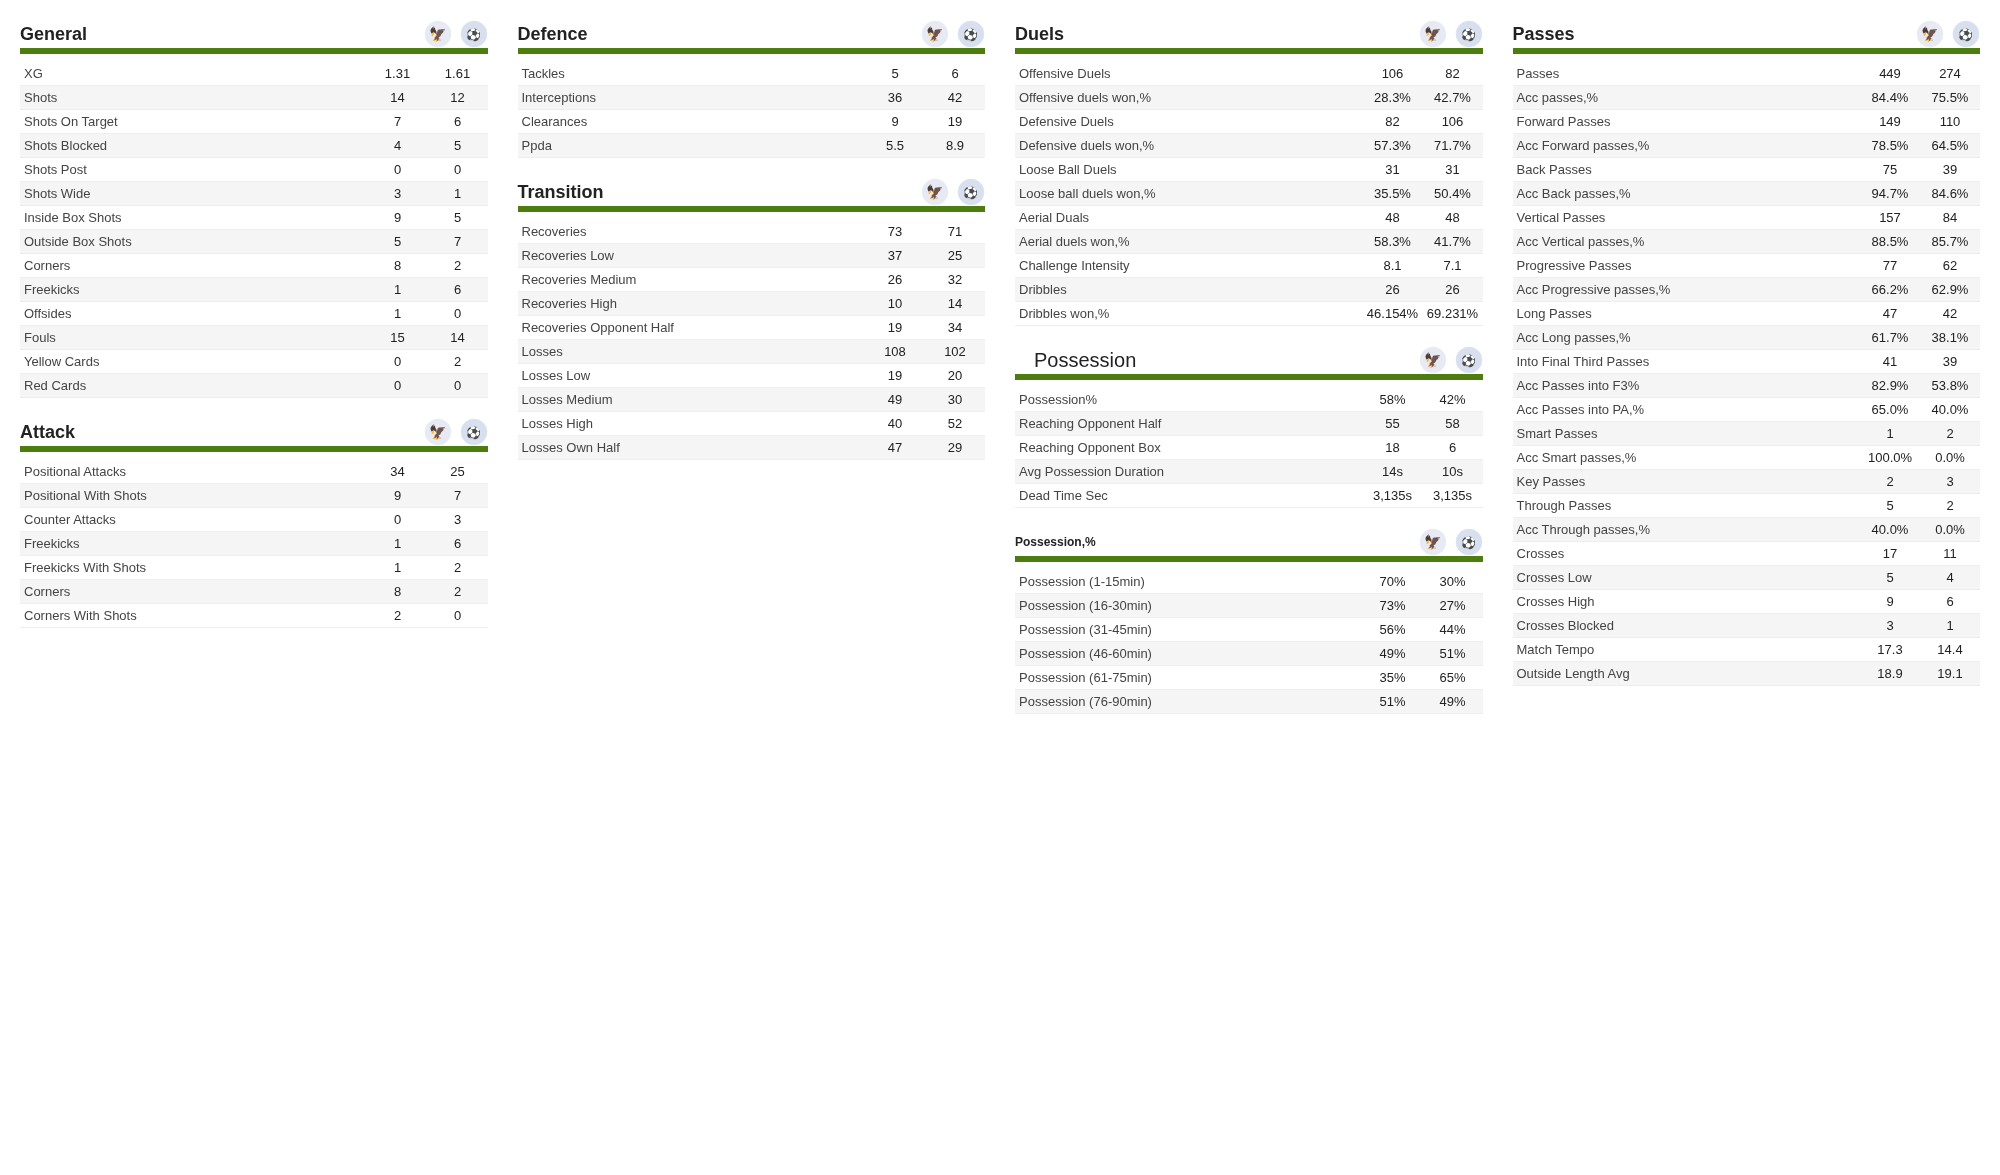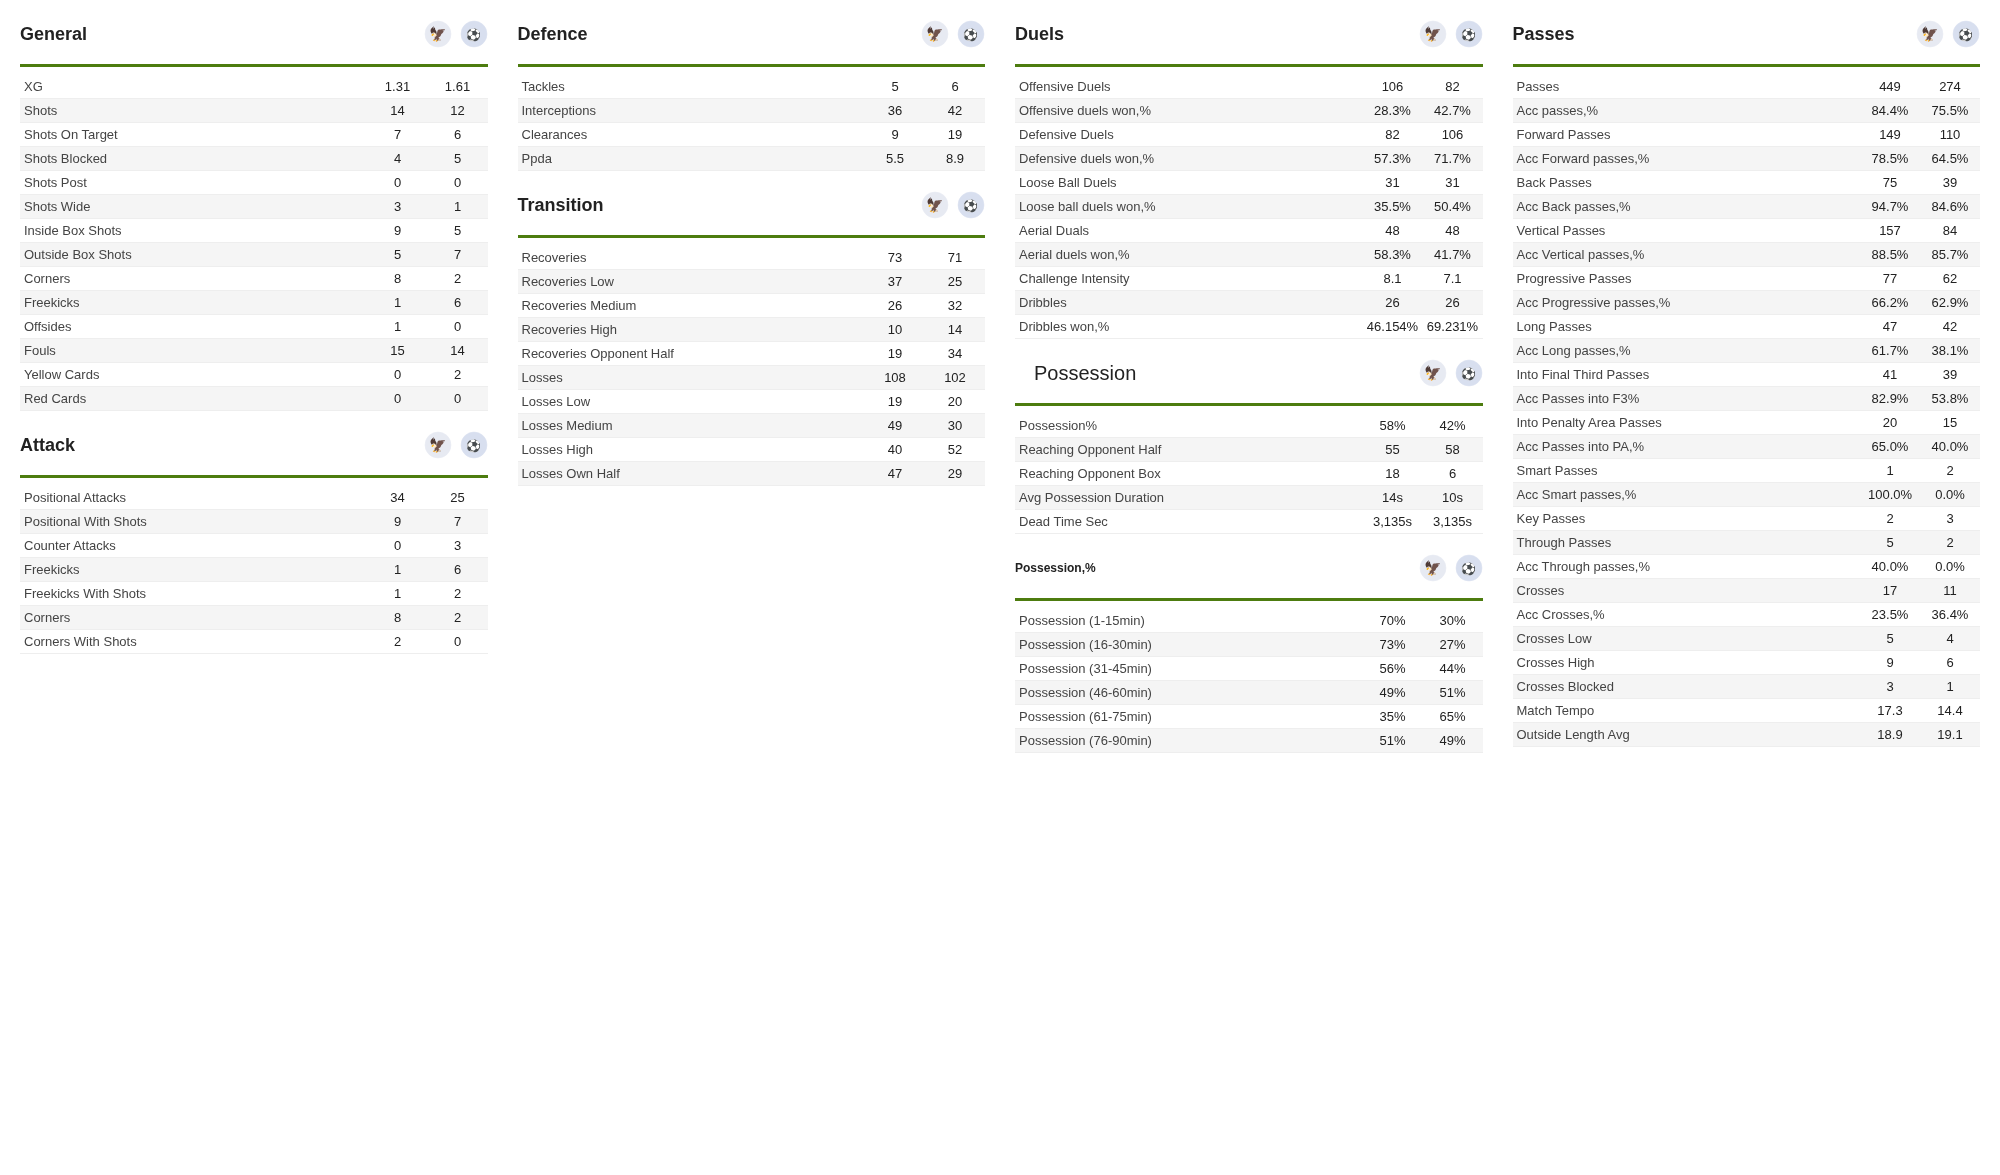--- a/index.html
+++ b/index.html
@@ -16,22 +16,22 @@
       width: 100%;
     }
     .section {
       flex: 1;
       min-width: 0;
     }
     .section-header {
       display: flex;
       align-items: center;
       margin-bottom: 8px;
-      border-bottom: 3px solid #4d7c0f;
-      padding-bottom: 16px;
+      border-bottom: 6px solid #4d7c0f;
+      padding-bottom: 0;
     }
     .section-title {
       font-size: 18px;
       font-weight: bold;
       flex: 1;
     }
     .team-icon {
       width: 28px;
       height: 28px;
       margin-left: 8px;
@@ -616,25 +616,20 @@
       <td>Into Final Third Passes</td>
       <td class="col-team1">41</td>
       <td class="col-team2">39</td>
     </tr>
             <tr>
       <td>Acc Passes into F3%</td>
       <td class="col-team1">82.9%</td>
       <td class="col-team2">53.8%</td>
     </tr>
             <tr>
-      <td>Into Penalty Area Passes</td>
-      <td class="col-team1">20</td>
-      <td class="col-team2">15</td>
-    </tr>
-            <tr>
       <td>Acc Passes into PA,%</td>
       <td class="col-team1">65.0%</td>
       <td class="col-team2">40.0%</td>
     </tr>
             <tr>
       <td>Smart Passes</td>
       <td class="col-team1">1</td>
       <td class="col-team2">2</td>
     </tr>
             <tr>
@@ -656,25 +651,20 @@
       <td>Acc Through passes,%</td>
       <td class="col-team1">40.0%</td>
       <td class="col-team2">0.0%</td>
     </tr>
             <tr>
       <td>Crosses</td>
       <td class="col-team1">17</td>
       <td class="col-team2">11</td>
     </tr>
             <tr>
-      <td>Acc Crosses,%</td>
-      <td class="col-team1">23.5%</td>
-      <td class="col-team2">36.4%</td>
-    </tr>
-            <tr>
       <td>Crosses Low</td>
       <td class="col-team1">5</td>
       <td class="col-team2">4</td>
     </tr>
             <tr>
       <td>Crosses High</td>
       <td class="col-team1">9</td>
       <td class="col-team2">6</td>
     </tr>
             <tr>

